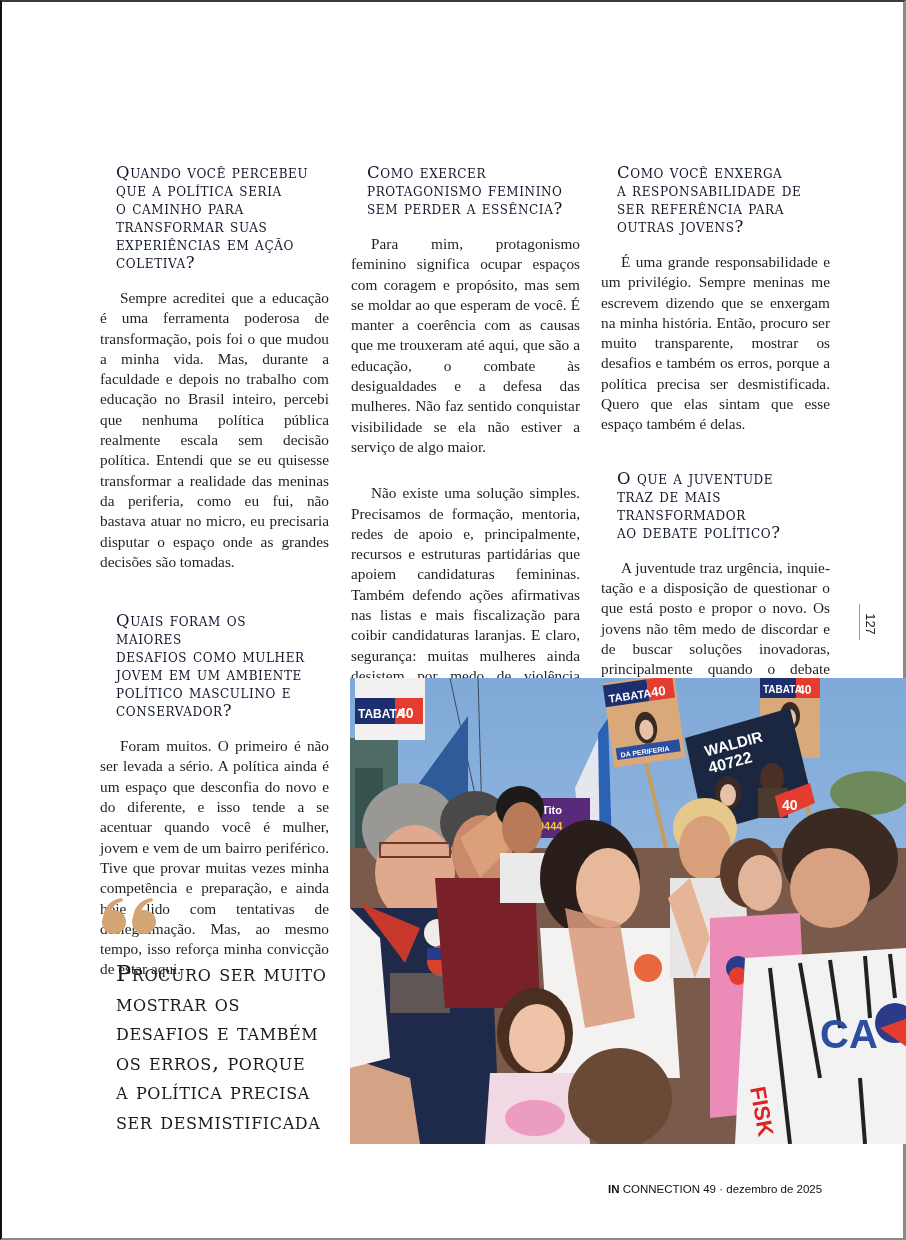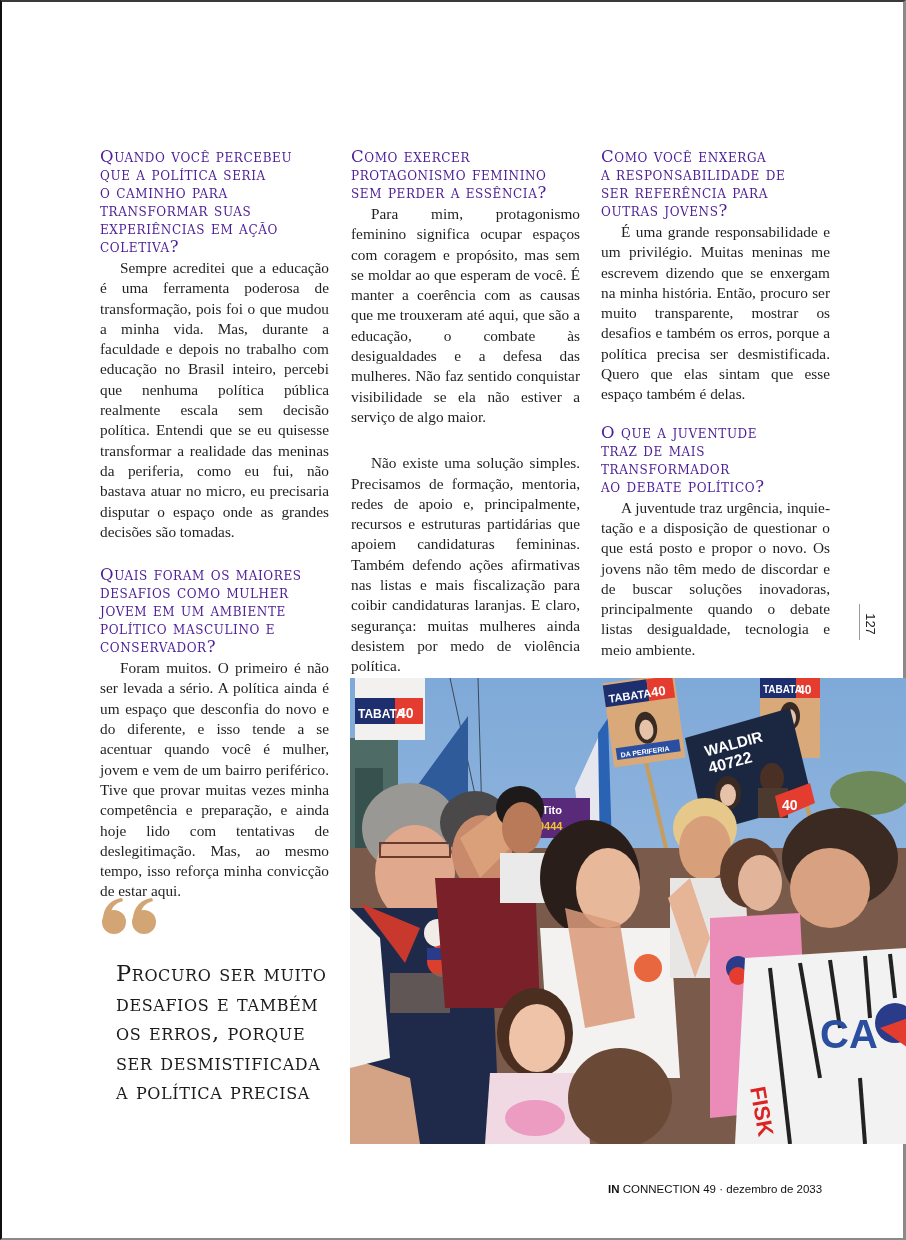--- a/index.html
+++ b/index.html
@@ -13,21 +13,21 @@
   .col { position: absolute; top: 146px; width: 229px; }
   .col1 { left: 98px; }
   .col2 { left: 349px; }
   .col3 { left: 599px; }
 
   .q {
     font-family: "DejaVu Serif", serif;
     font-variant: small-caps;
     text-transform: lowercase;
     font-size: 16.5px; line-height: 18px; letter-spacing: 0.6px;
-    color: #4c1d95; margin: 0; font-weight: normal;
+    color: #0f172a; margin: 16px; font-weight: normal;
   }
   .q::first-letter { text-transform: uppercase; }
   .a {
     font-family: "Liberation Serif", serif;
     font-size: 15.3px; line-height: 20.3px;
     color: #1f1f1f; text-align: justify; margin: 2px 0 0 0;
     text-indent: 20px; hyphens: manual;
   }
   .gap { height: 24px; }
   .gap2 { height: 19px; }
@@ -105,21 +105,21 @@
     <p class="a">Não existe uma solução simples. Precisamos de formação, mentoria, redes de apoio e, principalmente, recursos e estruturas partidárias que apoiem candidaturas femininas. Também defendo ações afirmativas nas listas e mais fiscalização para coibir candi­daturas laranjas. E claro, segurança: muitas mulheres ainda desistem por medo de violência política.</p>
   </div>
 
   <div class="col col3">
     <h3 class="q">
       <div>Como você enxerga</div>
       <div>a responsabilidade de</div>
       <div>ser referência para</div>
       <div>outras jovens?</div>
     </h3>
-    <p class="a">É uma grande responsabilidade e um privilégio. Muitas meninas me escrevem dizendo que se enxergam na minha história. Então, procuro ser muito transparente, mostrar os desafios e também os erros, porque a política precisa ser desmistificada. Quero que elas sintam que esse espaço também é delas.</p>
+    <p class="a">É uma grande responsabilidade e um privilégio. Sempre meninas me escrevem dizendo que se enxergam na minha história. Então, procuro ser muito transparente, mostrar os desafios e também os erros, porque a política precisa ser desmistificada. Quero que elas sintam que esse espaço também é delas.</p>
     <div class="gap2"></div>
     <h3 class="q">
       <div>O que a juventude</div>
       <div>traz de mais</div>
       <div>transformador</div>
       <div>ao debate político?</div>
     </h3>
     <p class="a">A juventude traz urgência, inquie­tação e a disposição de questionar o que está posto e propor o novo. Os jovens não têm medo de discor­dar e de buscar soluções inovadoras, principalmente quando o debate listas desigualdade, tecnologia e meio ambiente.</p>
   </div>
 
@@ -132,24 +132,25 @@
       <g fill="#d4a574" id="qm">
         <circle cx="14" cy="26" r="12"></circle>
         <path d="M3 24 C3 10 12 3 22 2 L23 5 C15 7 11 12 11 18 Z"></path>
         <circle cx="44" cy="26" r="12"></circle>
         <path d="M33 24 C33 10 42 3 52 2 L53 5 C45 7 41 12 41 18 Z"></path>
       </g>
     </svg>
   </div>
   <div class="pullquote">
     <div>Procuro ser muito</div>
+    <div>mostrar os</div>
     <div>desafios e também</div>
     <div>os erros, porque</div>
+    <div>a política precisa</div>
     <div>ser desmistificada</div>
-    <div>a política precisa</div>
   </div>
 
   <div class="photo">
     <svg width="558" height="466" viewBox="0 0 558 466">
       <defs>
         <linearGradient id="sky" x1="0" y1="0" x2="0" y2="1">
           <stop offset="0" stop-color="#7fa9d8"></stop>
           <stop offset="1" stop-color="#a8c6e6"></stop>
         </linearGradient>
       </defs>
@@ -278,15 +279,15 @@
       <ellipse cx="185" cy="440" rx="30" ry="18" fill="#ec9cc0"></ellipse>
 
       <ellipse cx="270" cy="420" rx="52" ry="50" fill="#6a4a36"></ellipse>
 
       <path d="M0 380 L60 400 L70 466 L0 466 Z" fill="#d4a284"></path>
       <path d="M0 230 L30 260 L40 380 L0 390 Z" fill="#f4f2f0"></path>
     </svg>
   </div>
 
   <div class="footer">
-    <b>IN</b><span> CONNECTION 49</span><span> · </span><span>dezembro de 2033</span>
+    <b>IN</b><span> CONNECTION 49</span><span> · </span><span>dezembro de 2025</span>
   </div>
 </div>
 
 </body></html>

